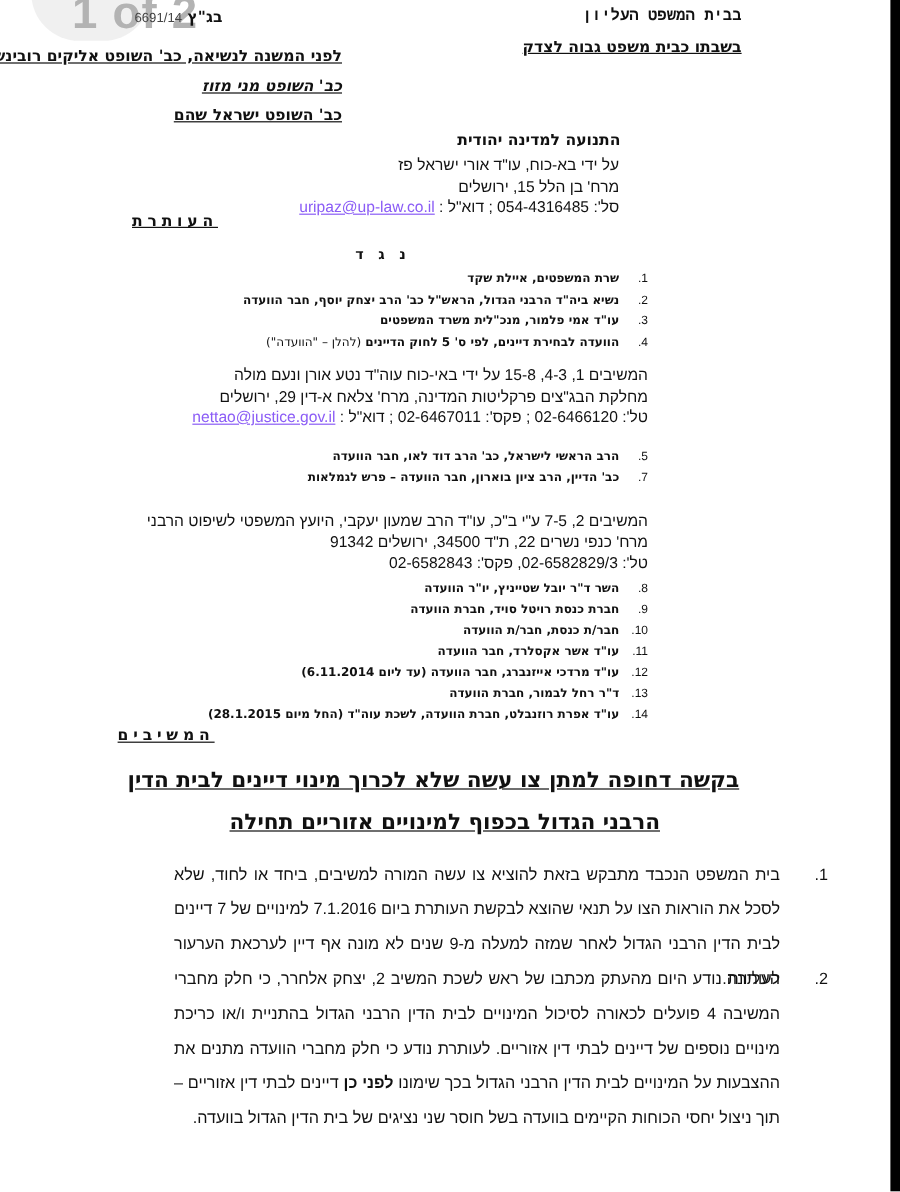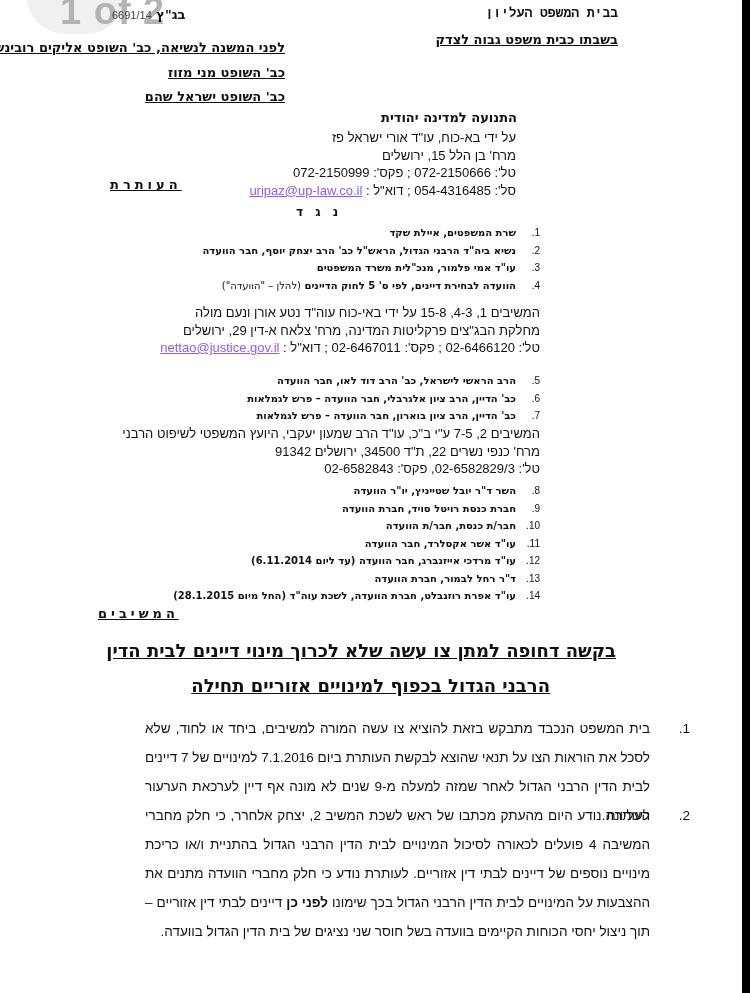--- a/index.html
+++ b/index.html
@@ -29,28 +29,27 @@
 <div class="page-ind-text">1 of 2</div>
 <div class="edge"></div>
 
 <div class="abs hdr" style="right:132px; top:6px;font-family:Liberation Mono, monospace;">בבית המשפט העליון</div>
 <div class="caseno">
   <span class="num">6691/14</span>
   <span>בג"ץ</span>
 </div>
 <div class="abs hdr u" style="right:132px; top:32px;">בשבתו כבית משפט גבוה לצדק</div>
 <div class="abs hdr u" style="right:465px; top:40px;">לפני המשנה לנשיאה, כב' השופט אליקים רובינשטיין</div>
-<div class="abs hdr u" style="right:465px; top:65px;">כב' השופט מני מזוז</div>
+<div class="abs hdr u" style="right:465px; top:65px;font-style:italic;">כב' השופט מני מזוז</div>
 <div class="abs hdr u" style="right:465px; top:89px;">כב' השופט ישראל שהם</div>
 
 <div class="abs hdr" style="right:233px; top:110px;">התנועה למדינה יהודית</div>
 <div class="abs addr" style="right:234px; top:129px;">
   <div>על ידי בא-כוח, עו"ד אורי ישראל פז</div>
   <div>מרח' בן הלל 15, ירושלים</div>
-  <div>טל': 072-2150666 ; פקס': 072-2150999</div>
   <div>
     <span>סל': 054-4316485 ; דוא"ל :</span>
     <a href="#">uripaz@up-law.co.il</a>
   </div>
 </div>
 <div class="abs hdr u spaced" style="left:110px; top:177px;">העותרת</div>
 
 <div class="abs hdr spaced" style="left:296px; top:205px; font-size:12px;">נ ג ד</div>
 
 <div class="abs list" style="right:210px; top:224px;">
@@ -64,21 +63,20 @@
   <div>המשיבים 1, 4-3, 15-8 על ידי באי-כוח עוה"ד נטע אורן ונעם מולה</div>
   <div>מחלקת הבג"צים פרקליטות המדינה, מרח' צלאח א-דין 29, ירושלים</div>
   <div>
     <span>טל': 02-6466120 ; פקס': 02-6467011 ; דוא"ל :</span>
     <a href="#">nettao@justice.gov.il</a>
   </div>
 </div>
 
 <div class="abs list" style="right:210px; top:372px;">
   <div><span class="n">5.</span><span>הרב הראשי לישראל, כב' הרב דוד לאו, חבר הוועדה</span></div>
-  <div><span class="n">6.</span><span>כב' הדיין, הרב ציון אלגרבלי, חבר הוועדה – פרש לגמלאות</span></div>
   <div><span class="n">7.</span><span>כב' הדיין, הרב ציון בוארון, חבר הוועדה – פרש לגמלאות</span></div>
 </div>
 
 <div class="abs addr" style="right:210px; top:425px;">
   <div>המשיבים 2, 7-5 ע"י ב"כ, עו"ד הרב שמעון יעקבי, היועץ המשפטי לשיפוט הרבני</div>
   <div>מרח' כנפי נשרים 22, ת"ד 34500, ירושלים 91342</div>
   <div>טל': 02-6582829/3, פקס': 02-6582843</div>
 </div>
 
 <div class="abs list" style="right:210px; top:482px;">

